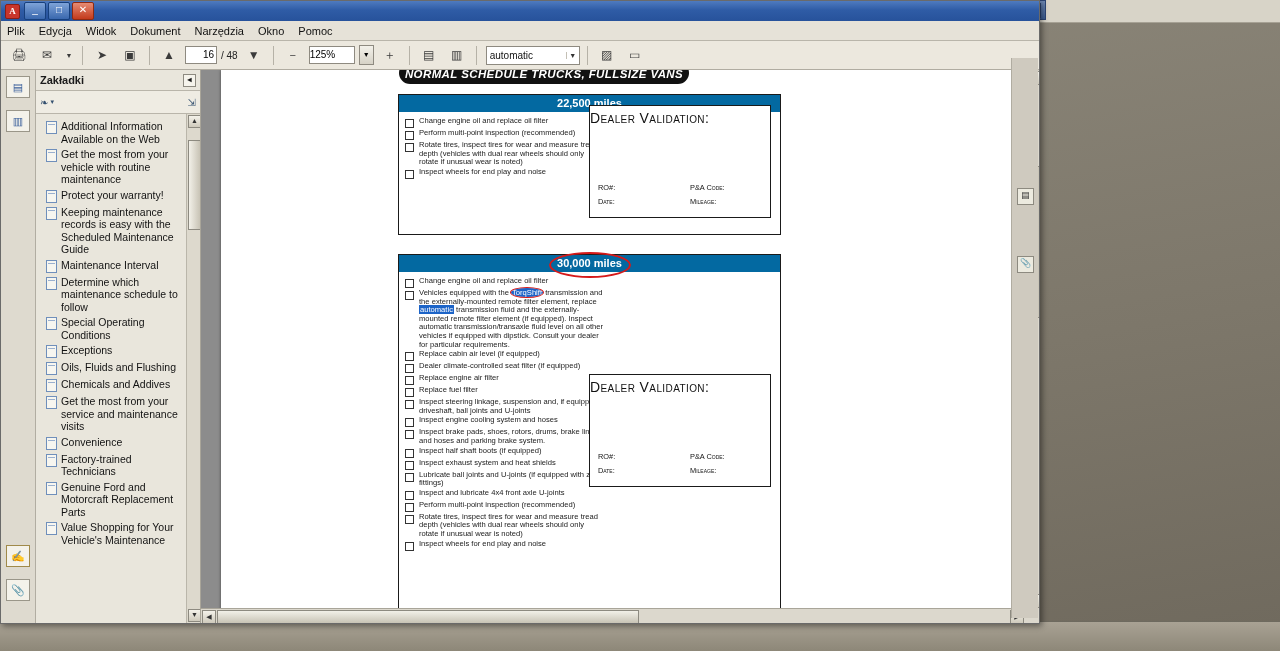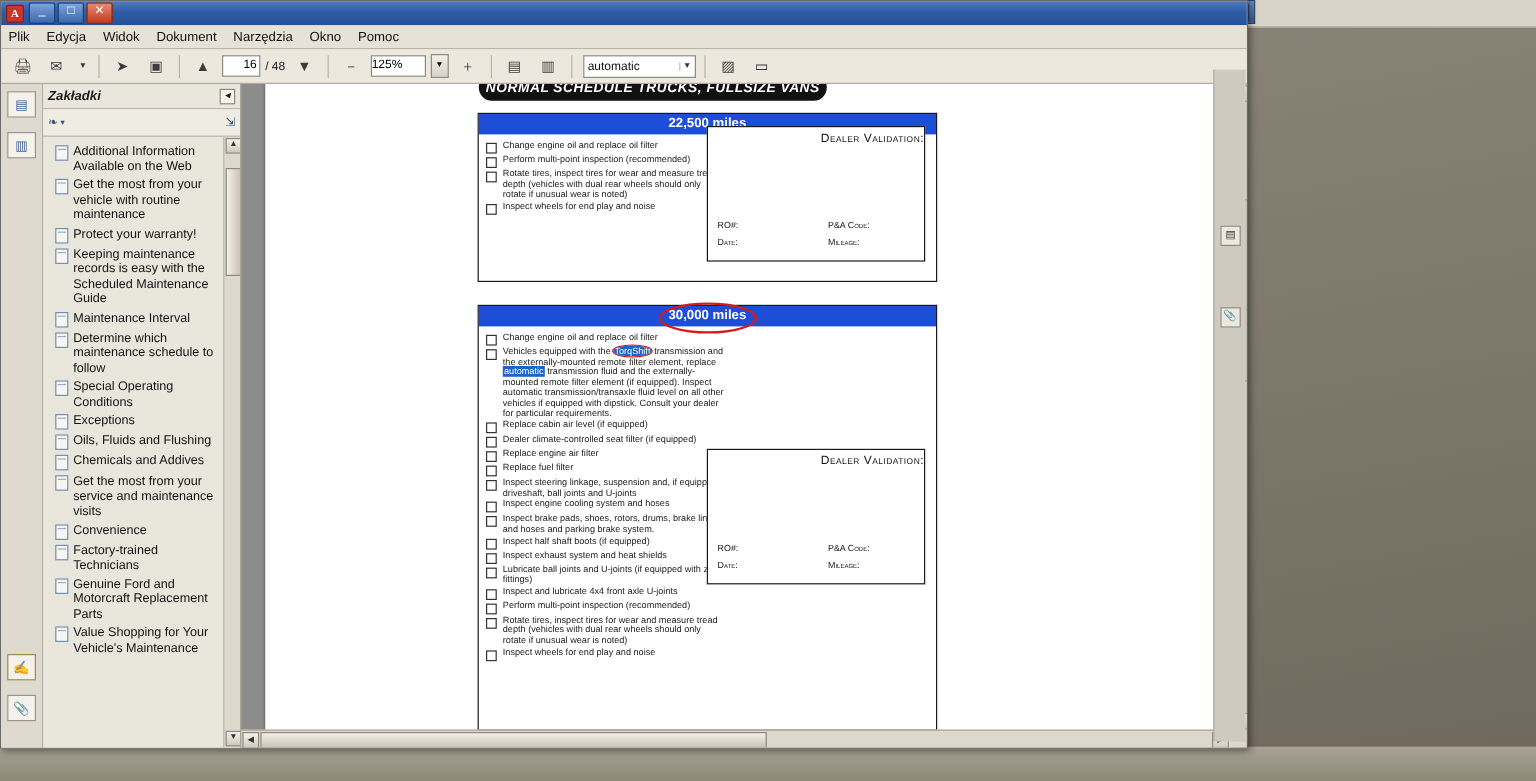--- a/index.html
+++ b/index.html
@@ -205,21 +205,20 @@
   .bm-header {
     height: 20px;
     display: flex;
     align-items: center;
     justify-content: space-between;
     padding: 0 4px;
     border-bottom: 1px solid #b9b5aa;
     font-weight: bold;
     color: #1b1b1b;
     background: #e9e6dc;
-    font-style: italic;
   }
   .bm-header .mini {
     width: 11px; height: 11px;
     border: 1px solid #8d8a80;
     background: #f6f4ec;
     font-size: 8px;
     line-height: 9px;
     text-align: center;
   }
   .bm-toolbar {
@@ -333,21 +332,21 @@
   }
   .section {
     position: absolute;
     left: 177px;
     width: 381px;
     border: 1px solid #1a1a1a;
     background: #fff;
   }
   .sect-head {
     height: 17px;
-    background: #1d4ed8;
+    background: #0369a1;
     position: relative;
   }
   .sect-title {
     position: absolute;
     left: 50%;
     transform: translateX(-50%);
     top: 2px;
     color: #fff;
     font-weight: bold;
     font-size: 11px;
@@ -395,22 +394,22 @@
     outline: 1.5px solid #d61a1a;
     border-radius: 50%;
     padding: 0 1px;
   }
   .dealer-box {
     position: absolute;
     border: 1px solid #1a1a1a;
     background: #fff;
   }
   .dealer-title {
-    text-align: right;
-    font-size: 10px;
+    text-align: left;
+    font-size: 14px;
     font-variant: small-caps;
     letter-spacing: .4px;
     margin-top: 4px;
     color: #111;
   }
   .dealer-fields {
     position: absolute;
     bottom: 6px;
     left: 8px;
     right: 8px;

